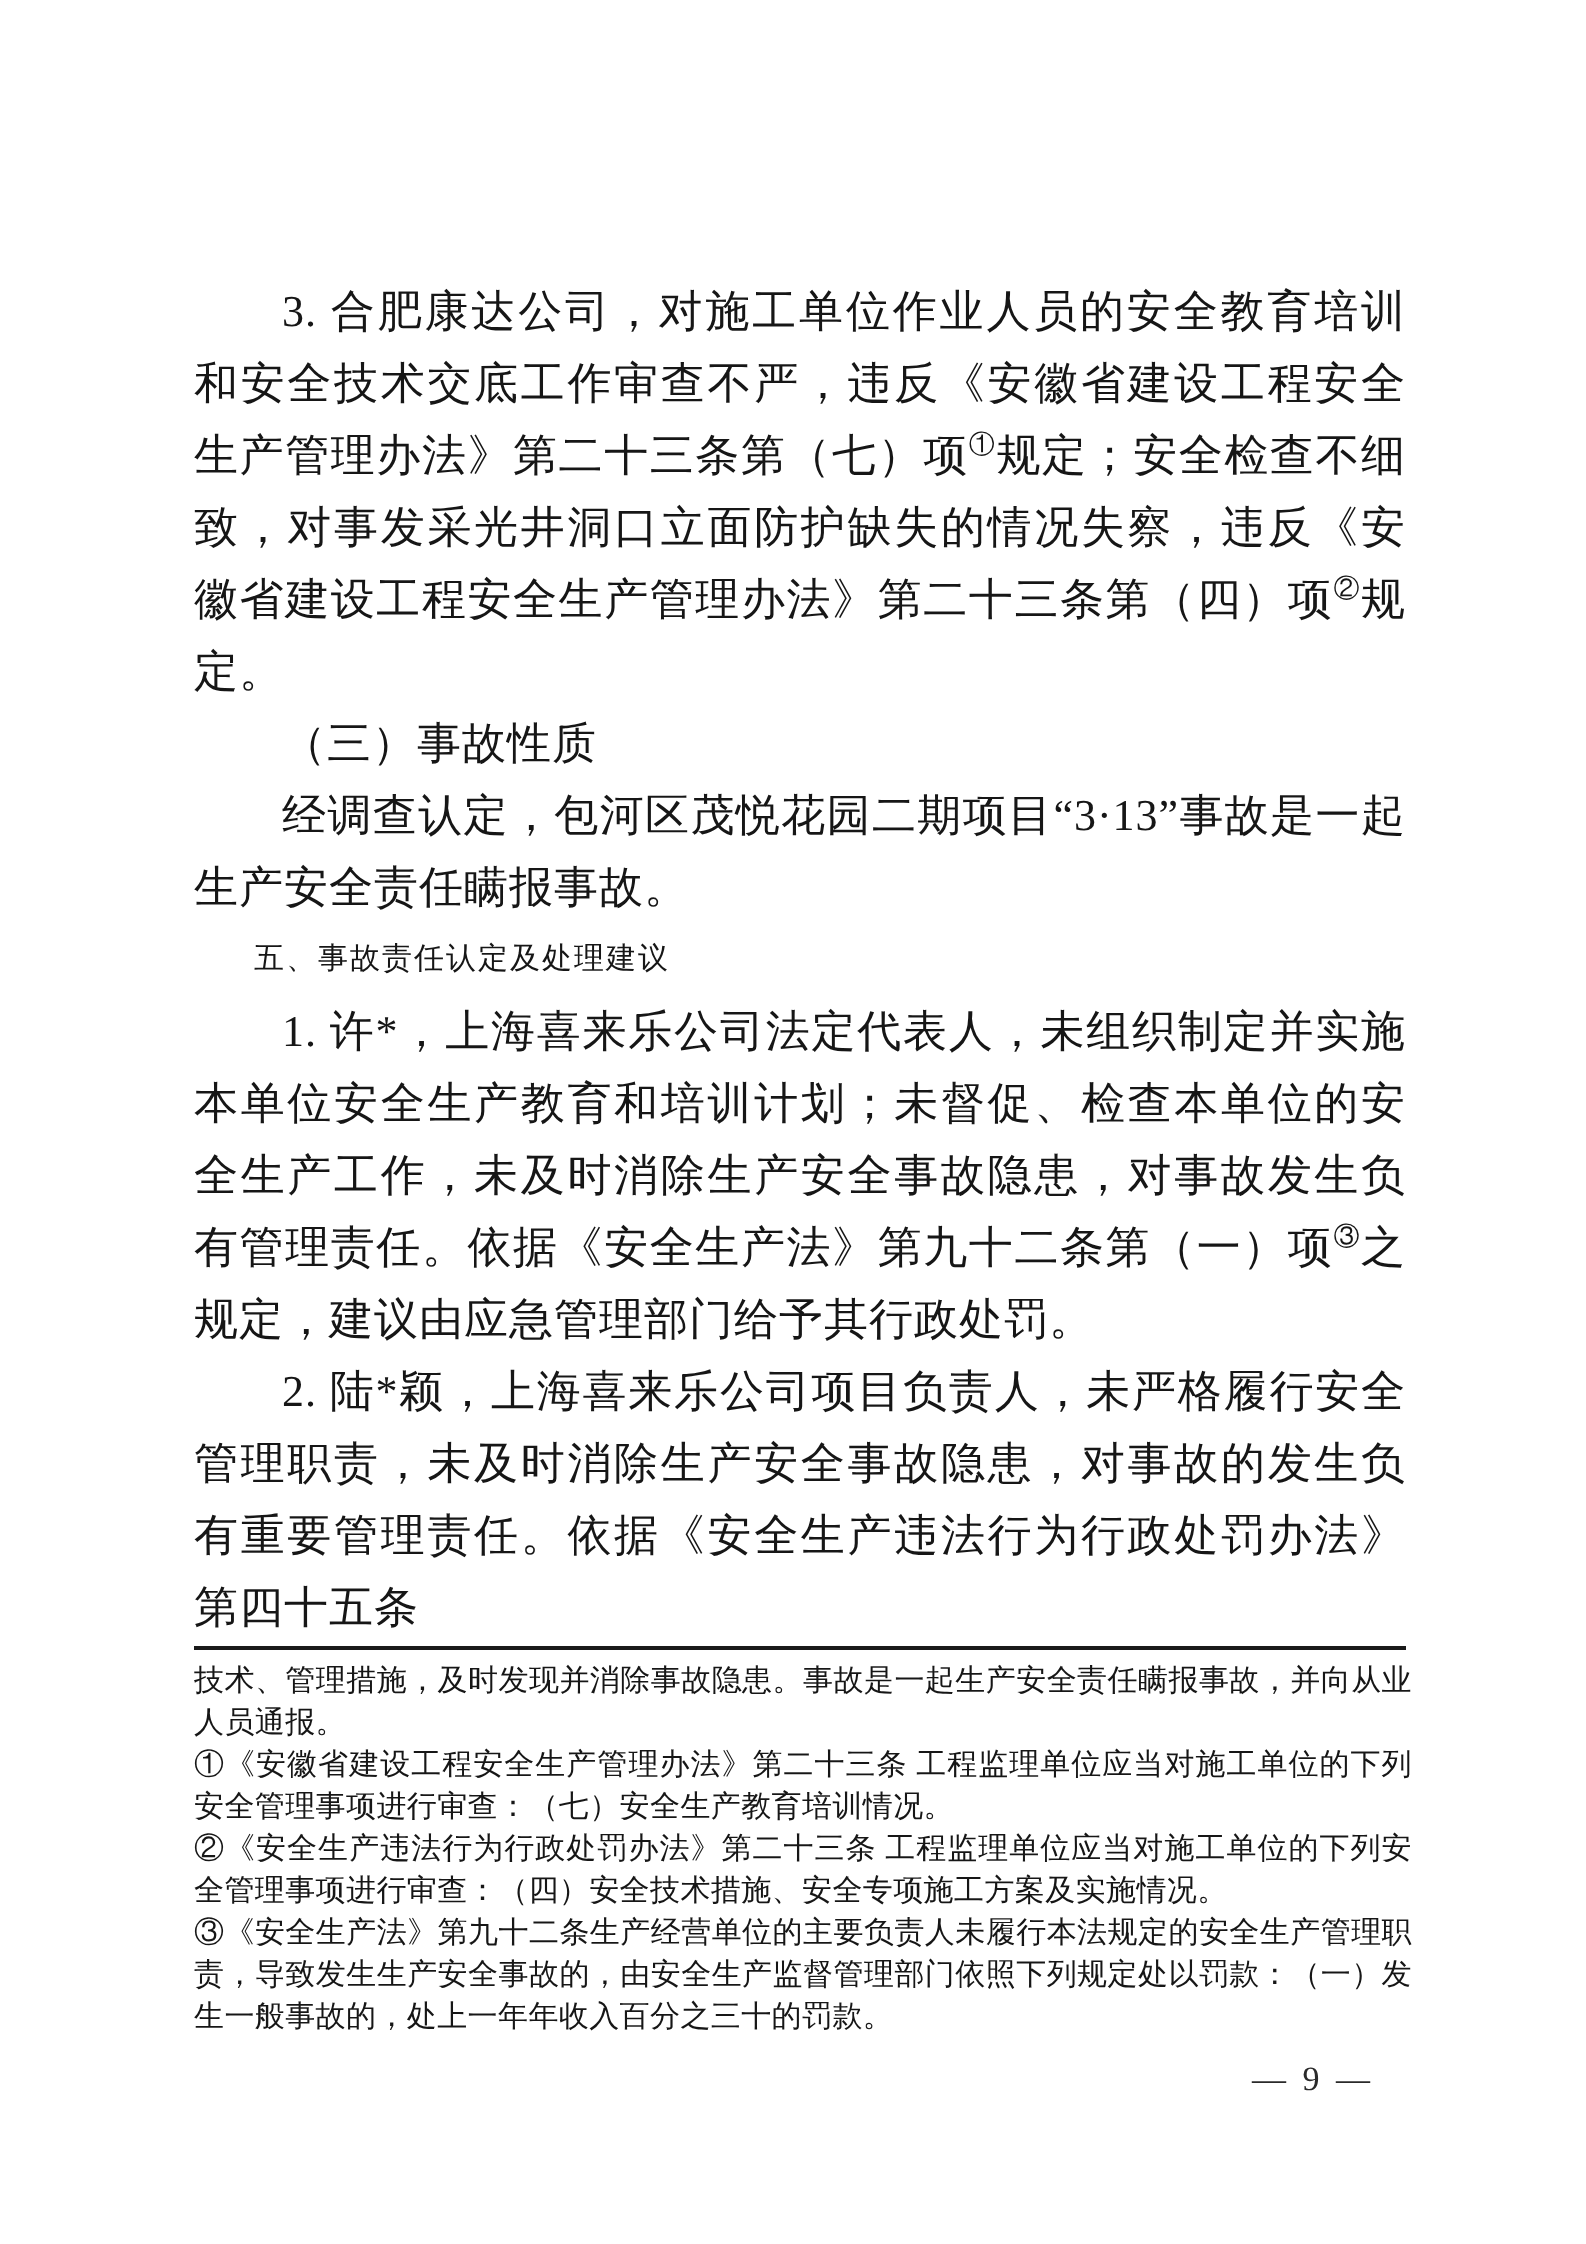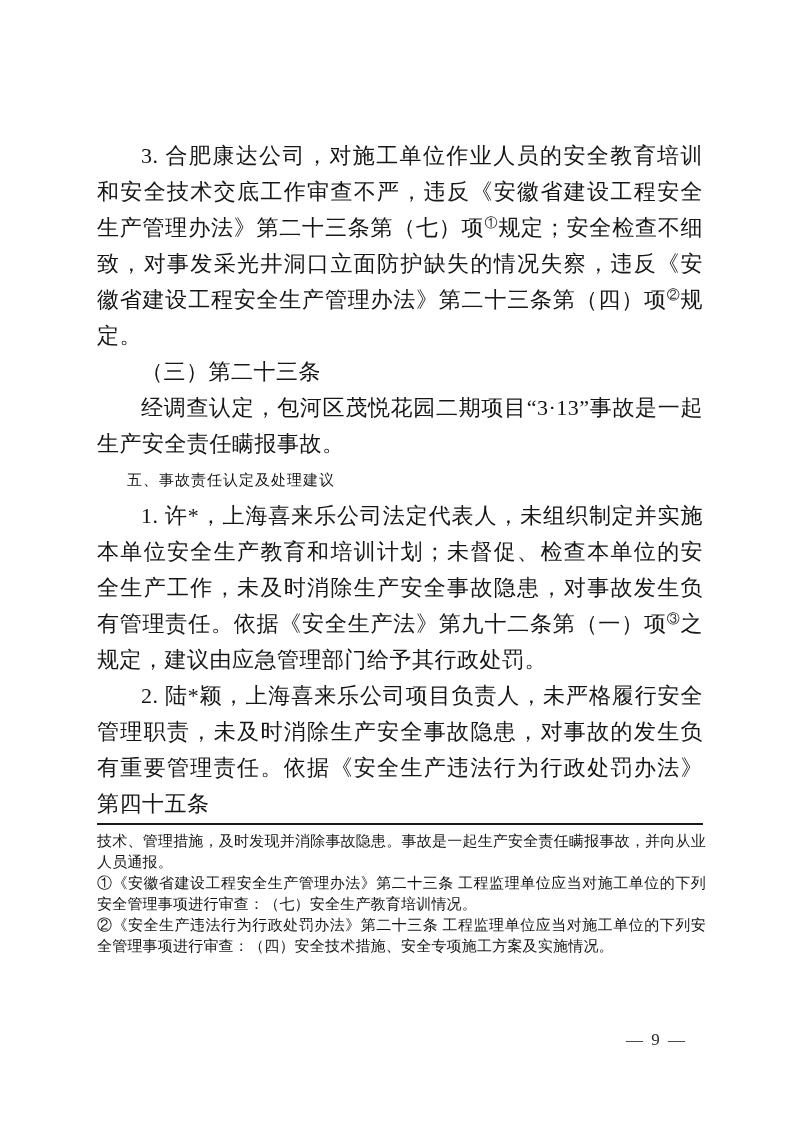--- a/index.html
+++ b/index.html
@@ -77,36 +77,37 @@
 </style>
 </head>
 <body>
 
 <div class="page">
 
   <main class="content">
 
     <p class="para"><span>3. 合肥康达公司，对施工单位作业人员的安全教育培训和安全技术交底工作审查不严，违反《安徽省建设工程安全生产管理办法》第二十三条第（七）项</span><sup class="fn-ref">①</sup><span>规定；安全检查不细致，对事发采光井洞口立面防护缺失的情况失察，违反《安徽省建设工程安全生产管理办法》第二十三条第（四）项</span><sup class="fn-ref">②</sup><span>规定。</span></p>
 
-    <p class="para"><span>（三）第二十三条</span></p>
+    <p class="para"><span>（三）事故性质</span></p>
 
     <p class="para"><span>经调查认定，包河区茂悦花园二期项目“3·13”事故是一起生产安全责任瞒报事故。</span></p>
 
     <p class="para hei-bold"><span>五、事故责任认定及处理建议</span></p>
 
 
     <p class="para"><span>1. 许*，上海喜来乐公司法定代表人，未组织制定并实施本单位安全生产教育和培训计划；未督促、检查本单位的安全生产工作，未及时消除生产安全事故隐患，对事故发生负有管理责任。依据《安全生产法》第九十二条第（一）项</span><sup class="fn-ref">③</sup><span>之规定，建议由应急管理部门给予其行政处罚。</span></p>
 
     <p class="para"><span>2. 陆*颖，上海喜来乐公司项目负责人，未严格履行安全管理职责，未及时消除生产安全事故隐患，对事故的发生负有重要管理责任。依据《安全生产违法行为行政处罚办法》第四十五条</span></p>
 
   </main>
 
   <div class="footnote-sep"></div>
 
   <section class="footnotes">
     <p>技术、管理措施，及时发现并消除事故隐患。事故是一起生产安全责任瞒报事故，并向从业人员通报。</p>
     <p>①《安徽省建设工程安全生产管理办法》第二十三条 工程监理单位应当对施工单位的下列安全管理事项进行审查：（七）安全生产教育培训情况。</p>
     <p>②《安全生产违法行为行政处罚办法》第二十三条 工程监理单位应当对施工单位的下列安全管理事项进行审查：（四）安全技术措施、安全专项施工方案及实施情况。</p>
+    <p>③《安全生产法》第九十二条生产经营单位的主要负责人未履行本法规定的安全生产管理职责，导致发生生产安全事故的，由安全生产监督管理部门依照下列规定处以罚款：（一）发生一般事故的，处上一年年收入百分之三十的罚款。</p>
   </section>
 
   <div class="page-number">— 9 —</div>
 
 </div>
 
 </body></html>

